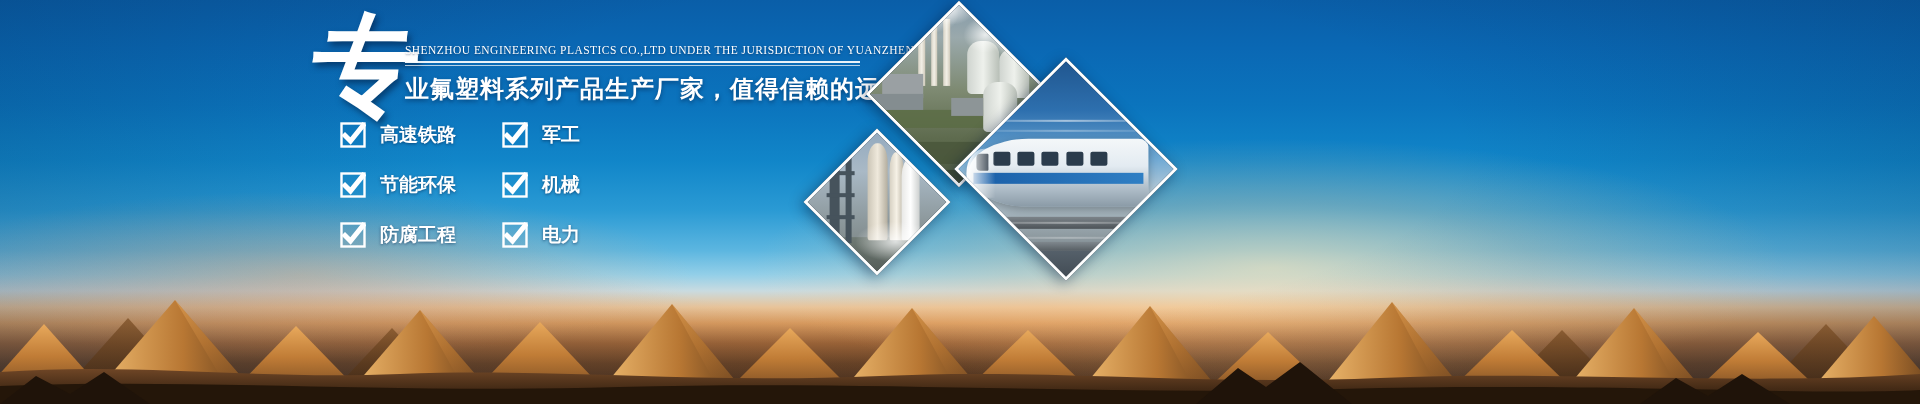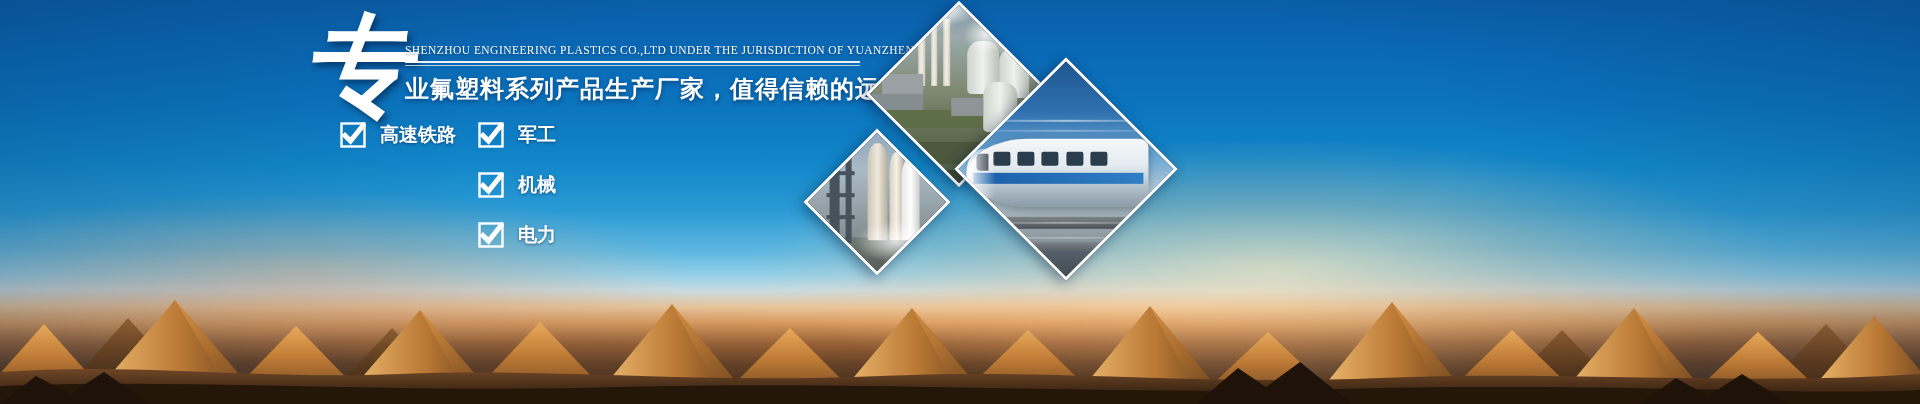--- a/index.html
+++ b/index.html
@@ -91,21 +91,21 @@
     letter-spacing:1px;
     white-space:nowrap;
     text-shadow:0 2px 4px rgba(0,30,70,.55);
   }
 
   
   .features {
     position:absolute;
     left:340px; top:118px;
     display:flex;
-    gap:22px;
+    gap:46px;
   }
   .feat-col { display:flex; flex-direction:column; gap:16px; }
   .feat-item { display:flex; align-items:center; gap:14px; height:34px; }
   .cbox { width:26px; height:26px; flex:0 0 26px; position:relative; }
   .cbox svg { display:block; }
   .feat-label {
     font-family:"DejaVu Sans", sans-serif;
     font-size:19px;
     font-weight:bold;
     color:#ffffff;
@@ -297,20 +297,38 @@
     <div class="feat-col">
       <div class="feat-item">
         <span class="cbox">
           <svg width="26" height="26" viewBox="0 0 26 26">
             <rect x="1.5" y="1.5" width="23" height="23" fill="none" stroke="#ffffff" stroke-width="2.4"></rect>
             <path d="M5 13.5 L10.5 19 L23 3.5" fill="none" stroke="#ffffff" stroke-width="5" stroke-linecap="square"></path>
           </svg>
         </span>
         <span class="feat-label">高速铁路</span>
       </div>
+      <div class="feat-item">
+        <span class="cbox">
+          <svg width="26" height="26" viewBox="0 0 26 26">
+            <rect x="1.5" y="1.5" width="23" height="23" fill="none" stroke="#ffffff" stroke-width="2.4"></rect>
+            <path d="M5 13.5 L10.5 19 L23 3.5" fill="none" stroke="#ffffff" stroke-width="5" stroke-linecap="square"></path>
+          </svg>
+        </span>
+        <span class="feat-label">节能环保</span>
+      </div>
+      <div class="feat-item">
+        <span class="cbox">
+          <svg width="26" height="26" viewBox="0 0 26 26">
+            <rect x="1.5" y="1.5" width="23" height="23" fill="none" stroke="#ffffff" stroke-width="2.4"></rect>
+            <path d="M5 13.5 L10.5 19 L23 3.5" fill="none" stroke="#ffffff" stroke-width="5" stroke-linecap="square"></path>
+          </svg>
+        </span>
+        <span class="feat-label">防腐工程</span>
+      </div>
     </div>
 
     <div class="feat-col">
       <div class="feat-item">
         <span class="cbox">
           <svg width="26" height="26" viewBox="0 0 26 26">
             <rect x="1.5" y="1.5" width="23" height="23" fill="none" stroke="#ffffff" stroke-width="2.4"></rect>
             <path d="M5 13.5 L10.5 19 L23 3.5" fill="none" stroke="#ffffff" stroke-width="5" stroke-linecap="square"></path>
           </svg>
         </span>

